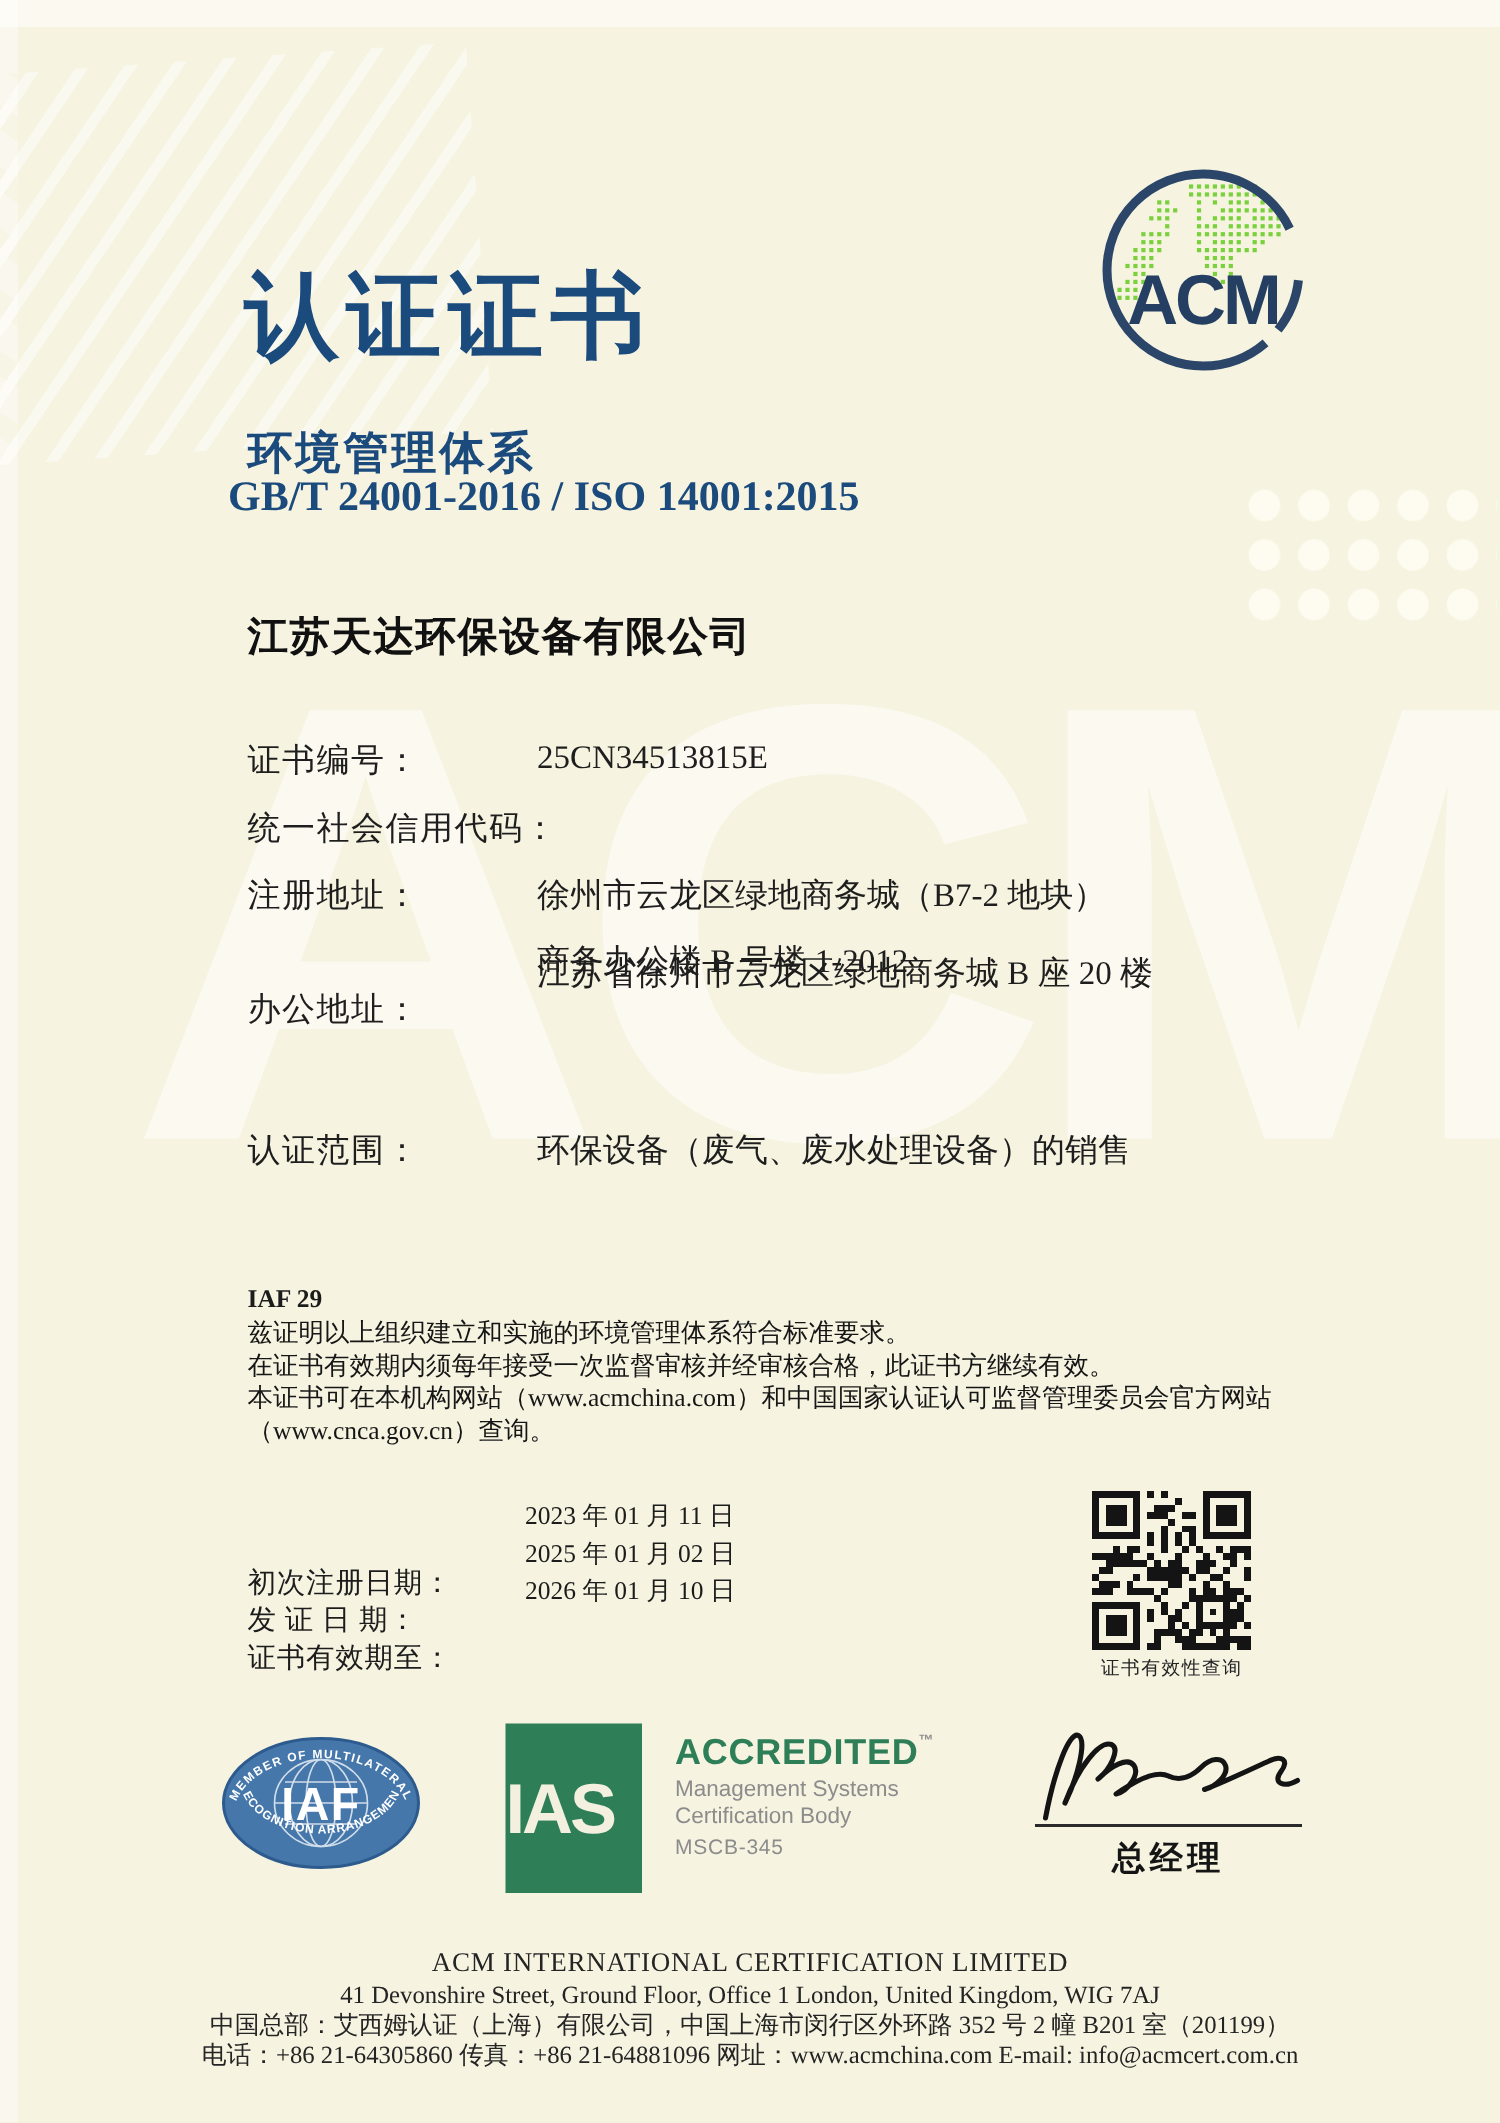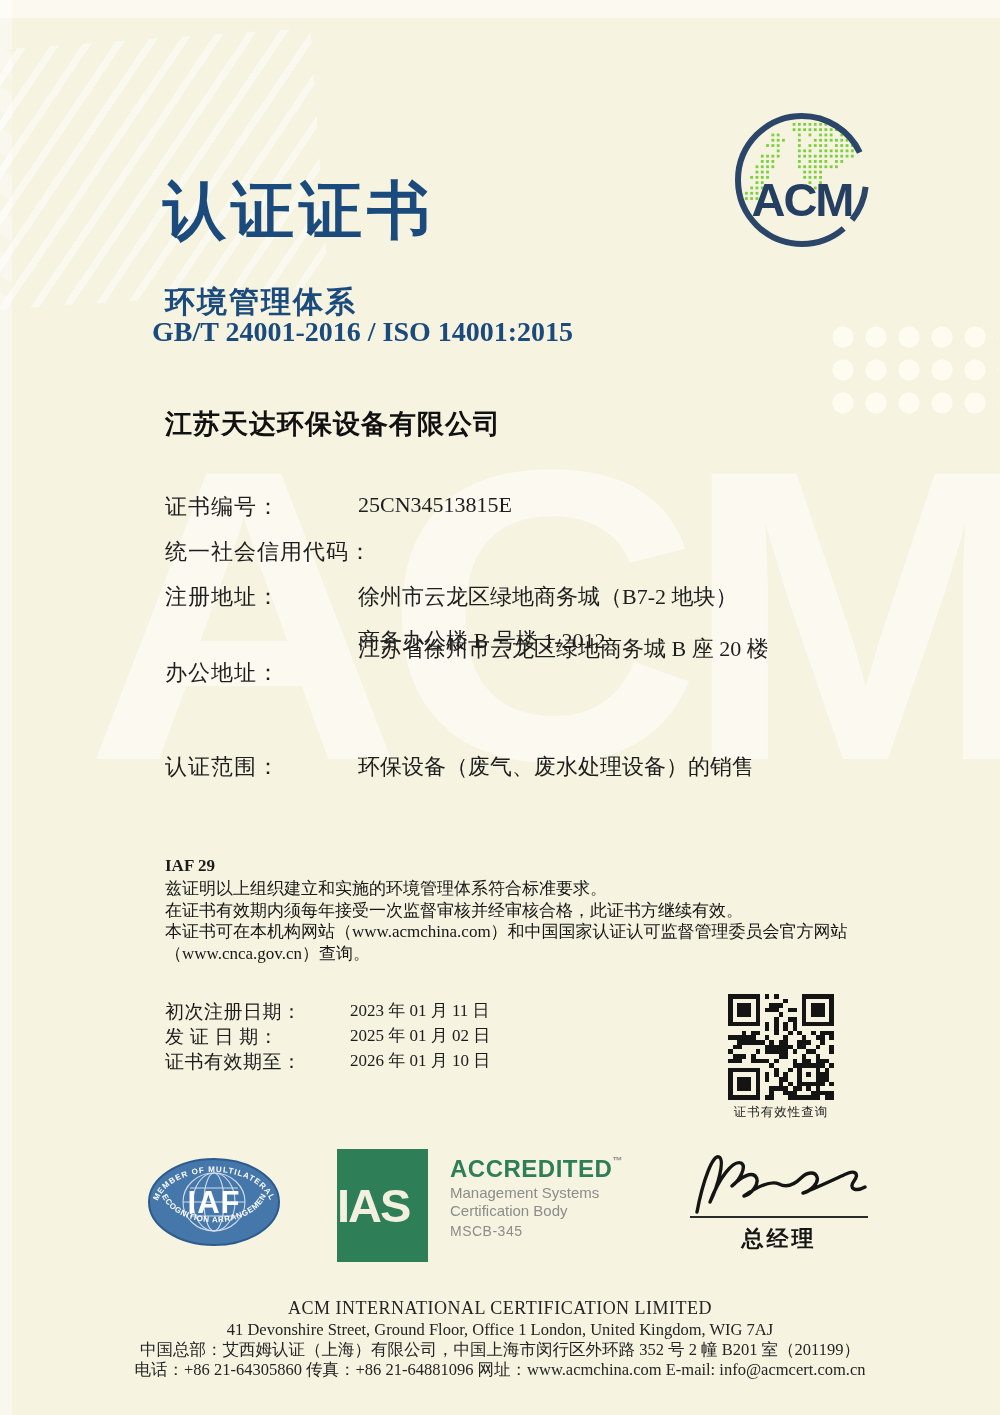--- a/index.html
+++ b/index.html
@@ -38,21 +38,21 @@
   .std-line{left:152px;top:316px;font-size:28px;font-weight:bold;color:#1b4a7d;}
   .company{left:165px;top:406px;font-size:27px;font-weight:bold;color:#111;
     font-family:"Liberation Sans","DejaVu Sans",sans-serif;letter-spacing:1px;}
   
   .flabel{left:165px;font-size:22px;color:#1e1e1e;letter-spacing:1px;}
   .fvalue{left:358px;font-size:22px;color:#1e1e1e;}
   
   .iaf-code{left:165px;top:856px;font-size:17px;font-weight:bold;}
   .para{left:165px;top:878px;width:720px;font-size:17px;font-weight:normal;line-height:21.5px;color:#161616;}
   
-  .dlabel{left:165px;font-size:19px;letter-spacing:.5px;}
+  .dlabel{left:165px;font-size:19px;letter-spacing:.5px;margin-top:43px;}
   .dvalue{left:350px;font-size:17px;text-align:center;}
   
   .qr-box{left:728px;top:994px;width:106px;height:106px;}
   .qr-caption{left:714px;top:1104px;width:134px;text-align:center;font-size:12.5px;color:#222;letter-spacing:1px;}
   
   .iaf-svg{left:146px;top:1156px;}
   .ias-square{left:337px;top:1149px;width:91px;height:113px;background:#2e7e58;
     display:flex;align-items:center;justify-content:flex-start;}
   .ias-abbr{font-family:"Liberation Sans","DejaVu Sans",sans-serif;font-weight:bold;
     font-size:47px;color:#f3f0df;letter-spacing:-2px;line-height:1;}

